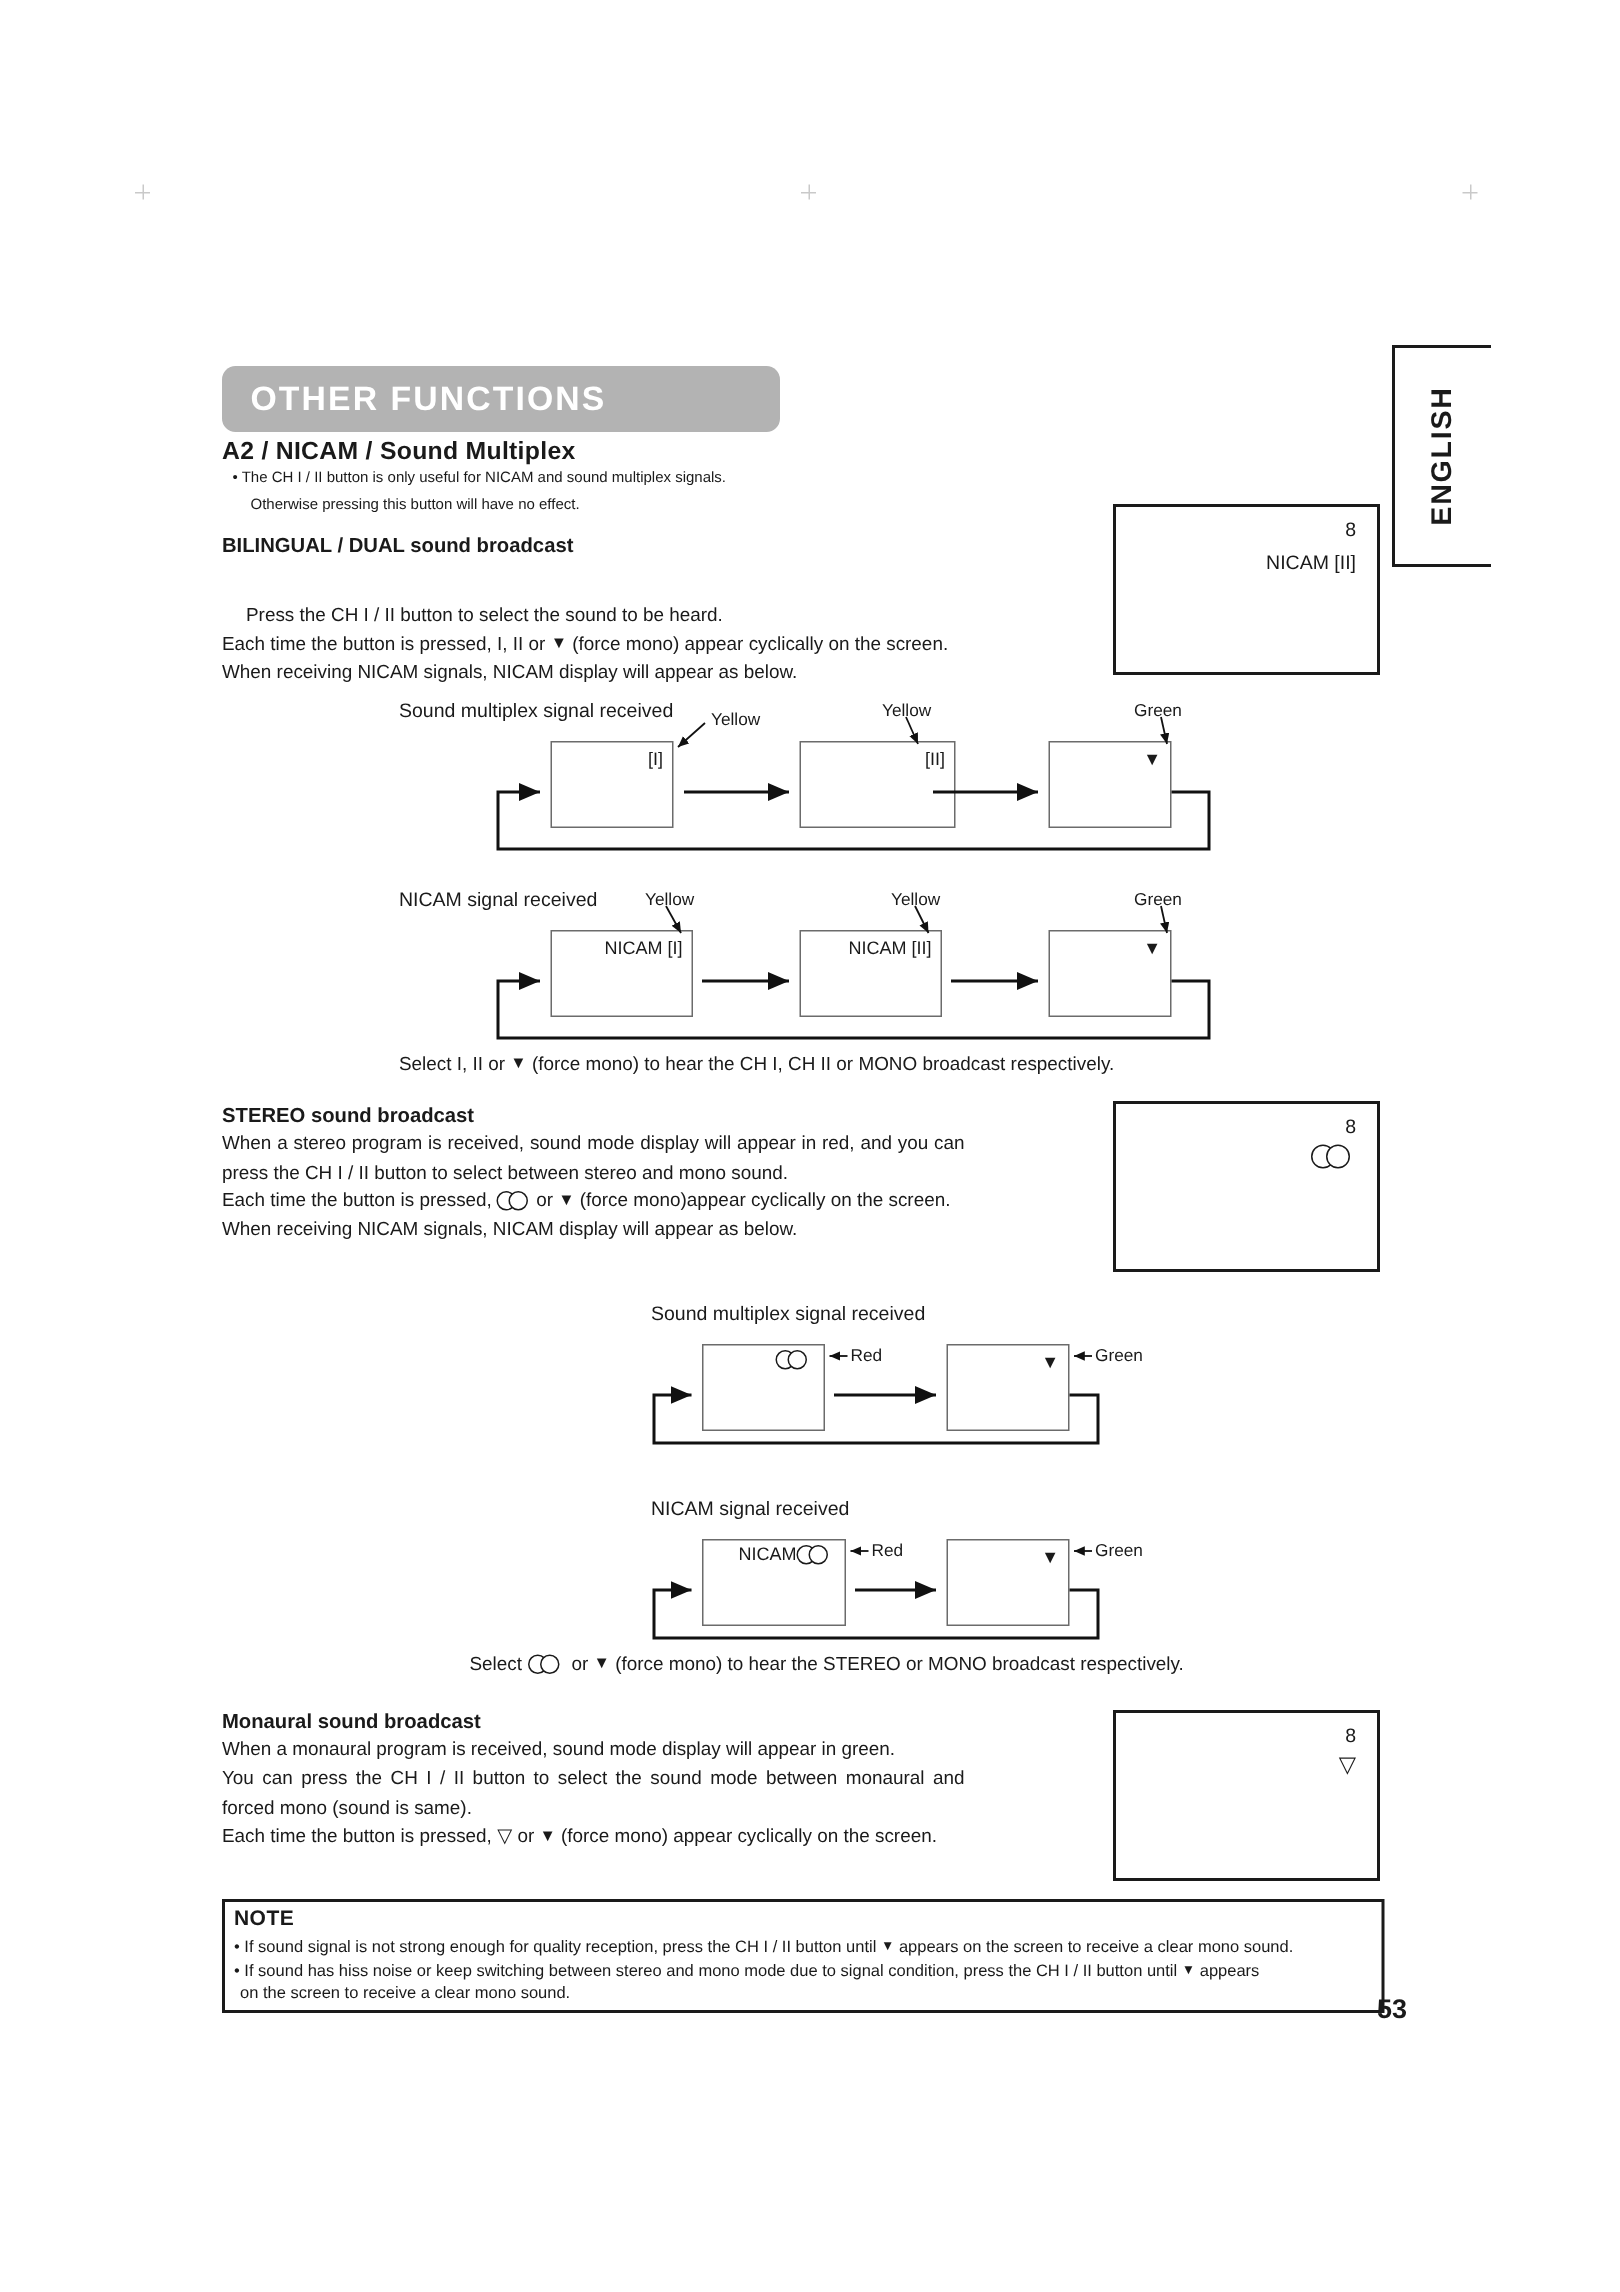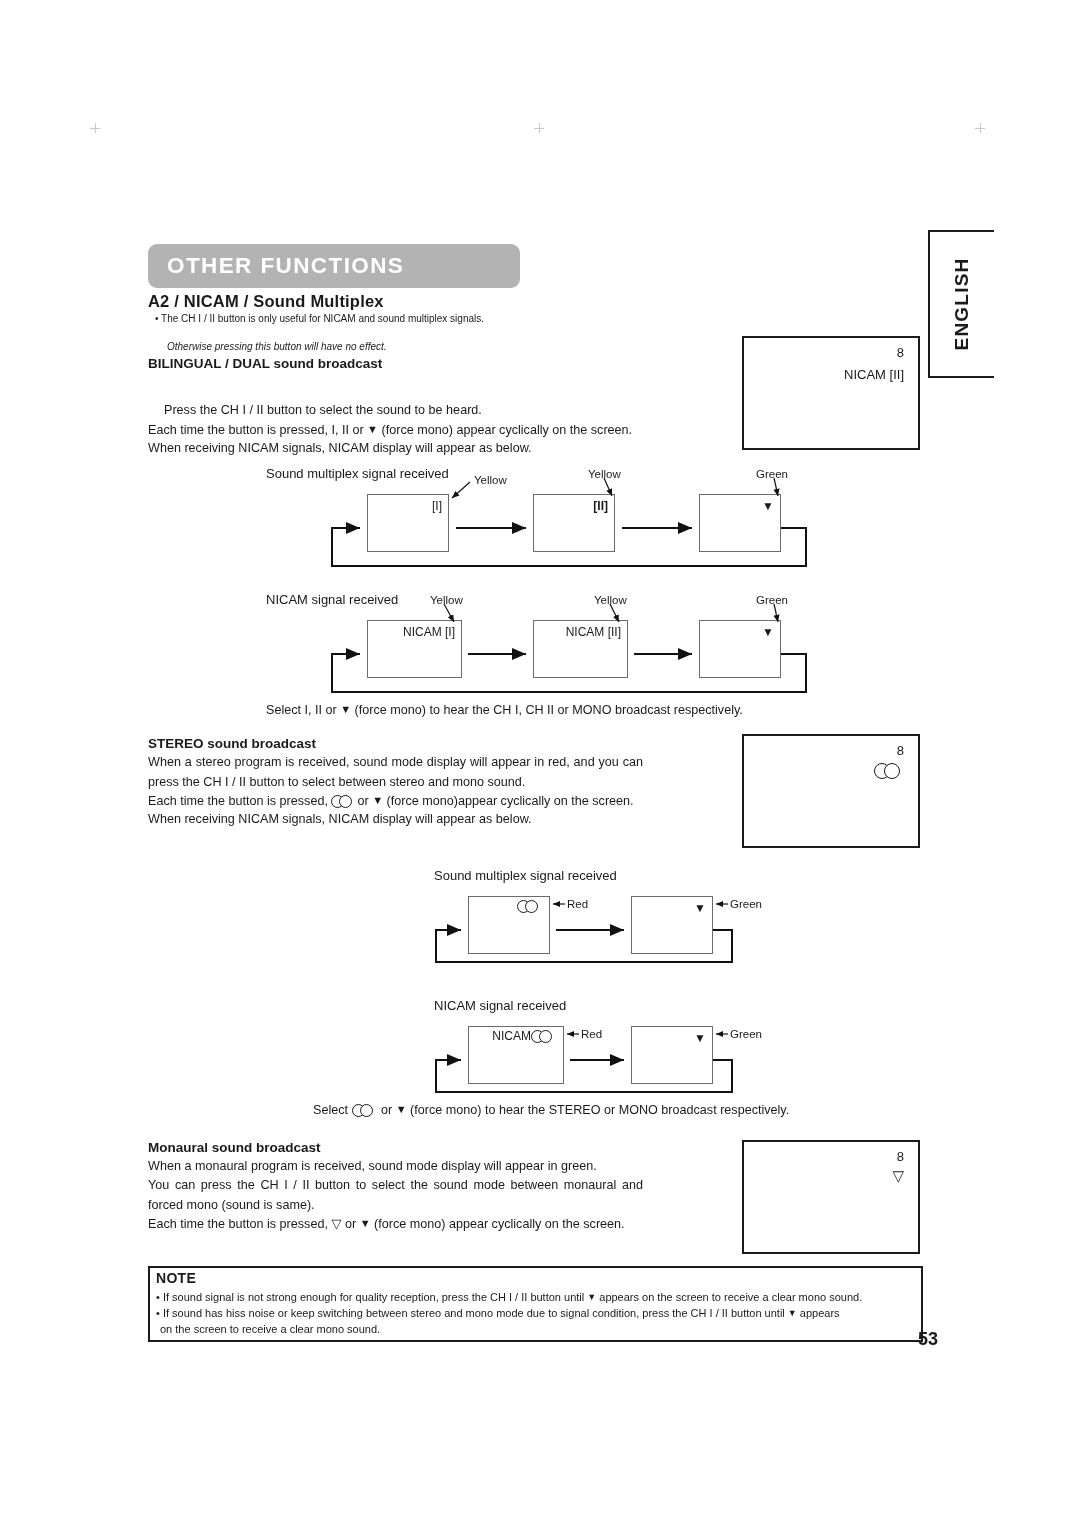--- a/index.html
+++ b/index.html
@@ -236,21 +236,21 @@
     <span class="lang-tab-text">ENGLISH</span>
   </div>
 
   <div class="section-header">
     <span class="section-header-text">OTHER FUNCTIONS</span>
   </div>
 
   <div class="h2" style="left:148px; top:292px;">A2 / NICAM / Sound Multiplex</div>
 
   <div class="bullet-text" style="left:155px; top:309px; width:620px;">• The CH I / II button is only useful for NICAM and sound multiplex signals.</div>
-  <div class="bullet-text" style="left:167px; top:337px; width:620px;font-style:italic;">Otherwise pressing this button will have no effect.</div>
+  <div class="bullet-text" style="left:167px; top:327px; width:620px;">Otherwise pressing this button will have no effect.</div>
 
   <div class="h3" style="left:148px; top:356px;">BILINGUAL / DUAL sound broadcast</div>
 
   <div class="body-text" style="left:164px; top:401px; width:560px;">Press the CH I / II button to select the sound to be heard.</div>
   <div class="body-text" style="left:148px; top:420px; width:600px;">
     <span>Each time the button is pressed, I, II or</span>
     <span class="tri-solid">▼</span>
     <span>(force mono) appear cyclically on the screen.</span>
   </div>
   <div class="body-text" style="left:148px; top:439px; width:600px;">When receiving NICAM signals, NICAM display will appear as below.</div>
@@ -259,21 +259,21 @@
     <span class="tv-num">8</span>
     <span class="tv-mode">NICAM [II]</span>
   </div>
 
   <div class="flow" style="left:266px; top:466px; width:550px; height:105px;">
     <div class="flow-title" style="left:0px; top:0px;">Sound multiplex signal received</div>
 
     <div class="flow-box" style="left:101px; top:28px; width:82px; height:58px;">
       <span class="flow-box-label">[I]</span>
     </div>
-    <div class="flow-box" style="left:267px; top:28px; width:82px; height:58px;font-weight:bold;">
+    <div class="flow-box" style="left:267px; top:28px; width:104px; height:58px;">
       <span class="flow-box-label">[II]</span>
     </div>
     <div class="flow-box" style="left:433px; top:28px; width:82px; height:58px;">
       <span class="flow-box-label">▼</span>
     </div>
 
     <div class="callout" style="left:208px; top:8px;">Yellow</div>
     <div class="callout" style="left:322px; top:2px;">Yellow</div>
     <div class="callout" style="left:490px; top:2px;">Green</div>
 

